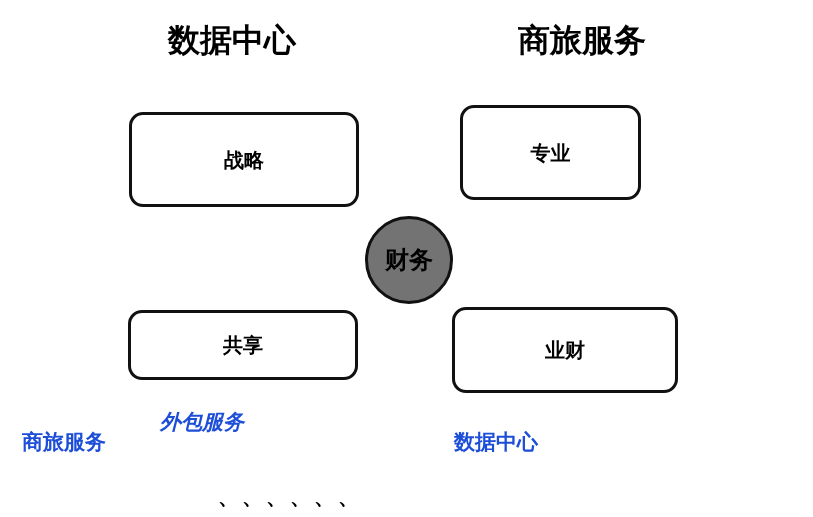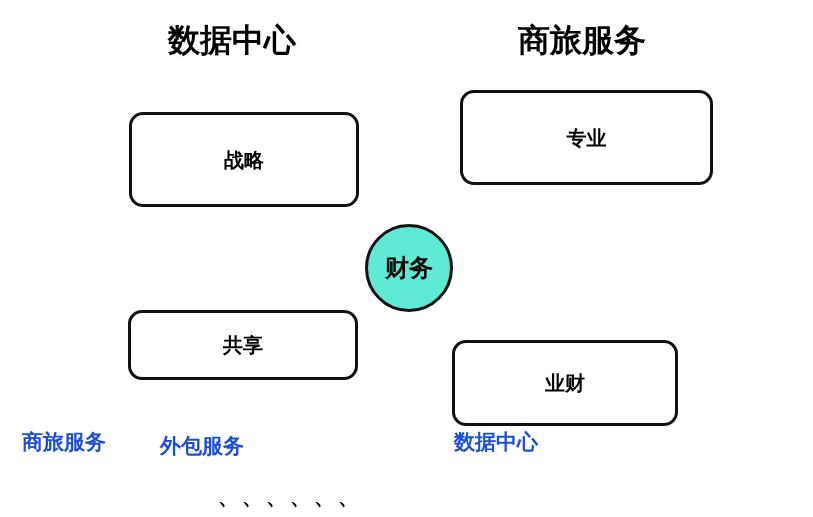--- a/index.html
+++ b/index.html
@@ -42,34 +42,34 @@
   }
   .node-box .node-label {
     font-size: 20px;
     font-weight: bold;
     line-height: 1;
     white-space: nowrap;
     color: #000000;
   }
 
   #box-strategy { left: 129px; top: 112px; width: 230px; height: 95px; }
-  #box-professional { left: 460px; top: 90px; width: 253px; height: 95px; }
+  #box-professional { left: 460px; top: 105px; width: 181px; height: 95px; }
   #box-shared { left: 128px; top: 310px; width: 230px; height: 70px; }
-  #box-business-finance { left: 452px; top: 307px; width: 226px; height: 86px; margin-top: 33px; }
+  #box-business-finance { left: 452px; top: 307px; width: 226px; height: 86px; }
 
   #circle-finance {
     position: absolute;
     left: 365px;
-    top: 224px;
+    top: 216px;
     width: 88px;
     height: 88px;
     box-sizing: border-box;
     border: 3px solid #111111;
     border-radius: 50%;
-    background: #5eead4;
+    background: #737373;
     display: flex;
     align-items: center;
     justify-content: center;
   }
   #circle-finance .node-label {
     font-size: 24px;
     font-weight: bold;
     line-height: 1;
     white-space: nowrap;
     color: #000000;
@@ -77,21 +77,21 @@
 
   .footer-label {
     position: absolute;
     font-size: 21px;
     font-weight: bold;
     line-height: 1;
     white-space: nowrap;
     color: #1d4ed8;
   }
   #footer-label-0 { left: 22px;  top: 432px; }
-  #footer-label-1 { left: 160px; top: 436px; }
+  #footer-label-1 { left: 160px; top: 412px; font-style: italic; }
   #footer-label-2 { left: 308px; top: 432px; }
   #footer-label-3 { left: 454px; top: 432px; }
 
   #tick-row {
     position: absolute;
     left: 218px;
     top: 487px;
     display: flex;
     gap: 12px;
   }

